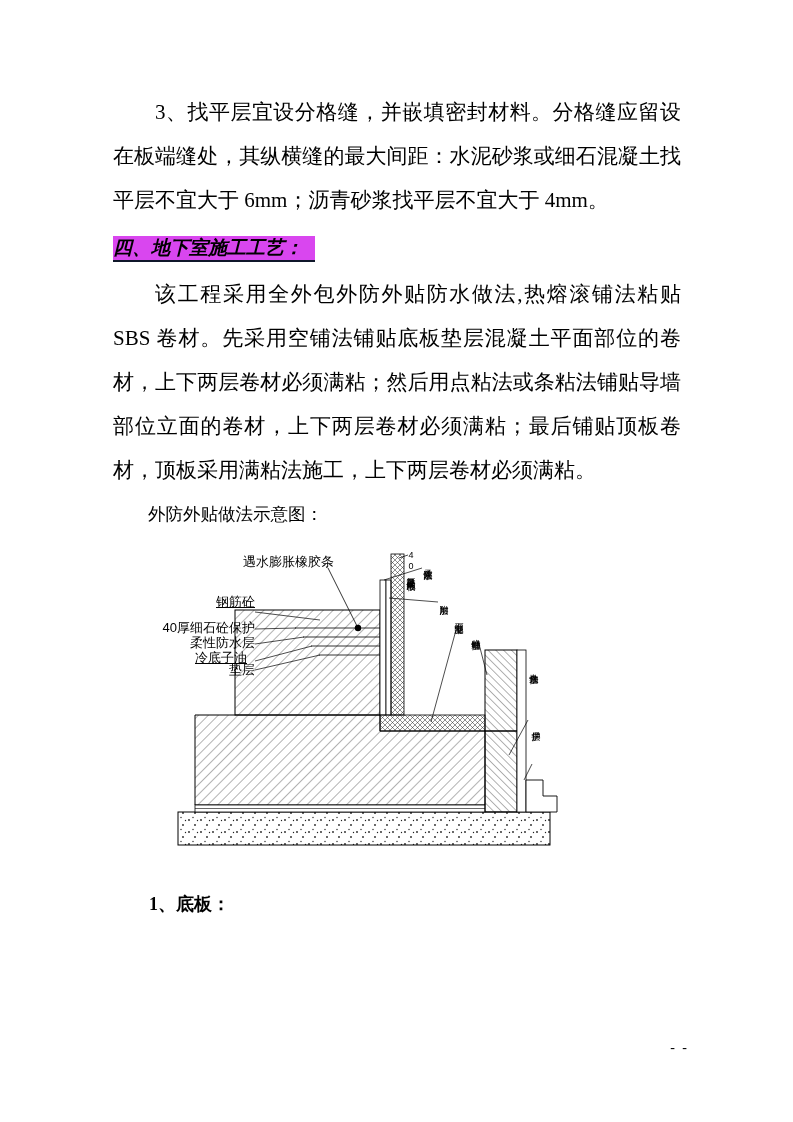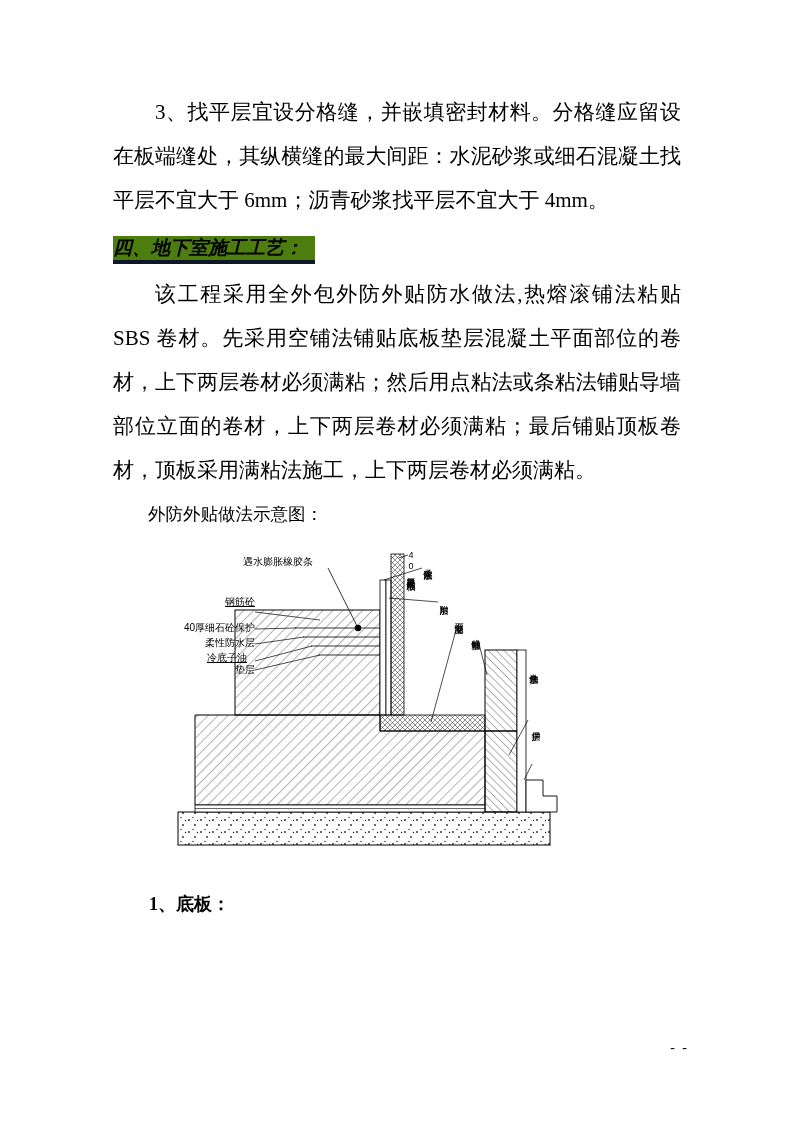--- a/index.html
+++ b/index.html
@@ -15,34 +15,34 @@
     font-size:21px; line-height:44px;
     text-align:justify; text-indent:2em;
   }
   .para-p1 { margin-bottom:10px; }
   .h-basement {
     margin:6px 0 8px 0;
     font-size:19px; line-height:32px;
     font-weight:bold; font-style:italic;
   }
   .h-basement .hl {
-    background:#4d7c0f;
-    border-bottom:4px solid #0f172a;
+    background:#d946ef;
+    border-bottom:2px solid #0f172a;
     padding:1px 12px 2px 0;
   }
   .caption { font-size:17.5px; line-height:44px; text-indent:2em; }
 
   .diagram {
     position:relative; width:400px; height:335px;
     margin:4px 0 0 62px;
     font-family:"Liberation Sans","DejaVu Sans",sans-serif;
   }
   .diagram svg { position:absolute; left:0; top:0; }
   .dlabel {
-    position:absolute; font-size:10px; line-height:11px;
+    position:absolute; font-size:13px; line-height:11px;
     white-space:nowrap; color:#000;
   }
   .dlabel.right-align { text-align:right; }
   .vlabel {
     position:absolute; font-size:9px; line-height:10px;
     writing-mode:vertical-rl; text-orientation:upright;
     letter-spacing:0.5px; white-space:nowrap; color:#000;
   }
   .h-slab {
     margin-top:14px; font-size:18px; font-weight:bold;

